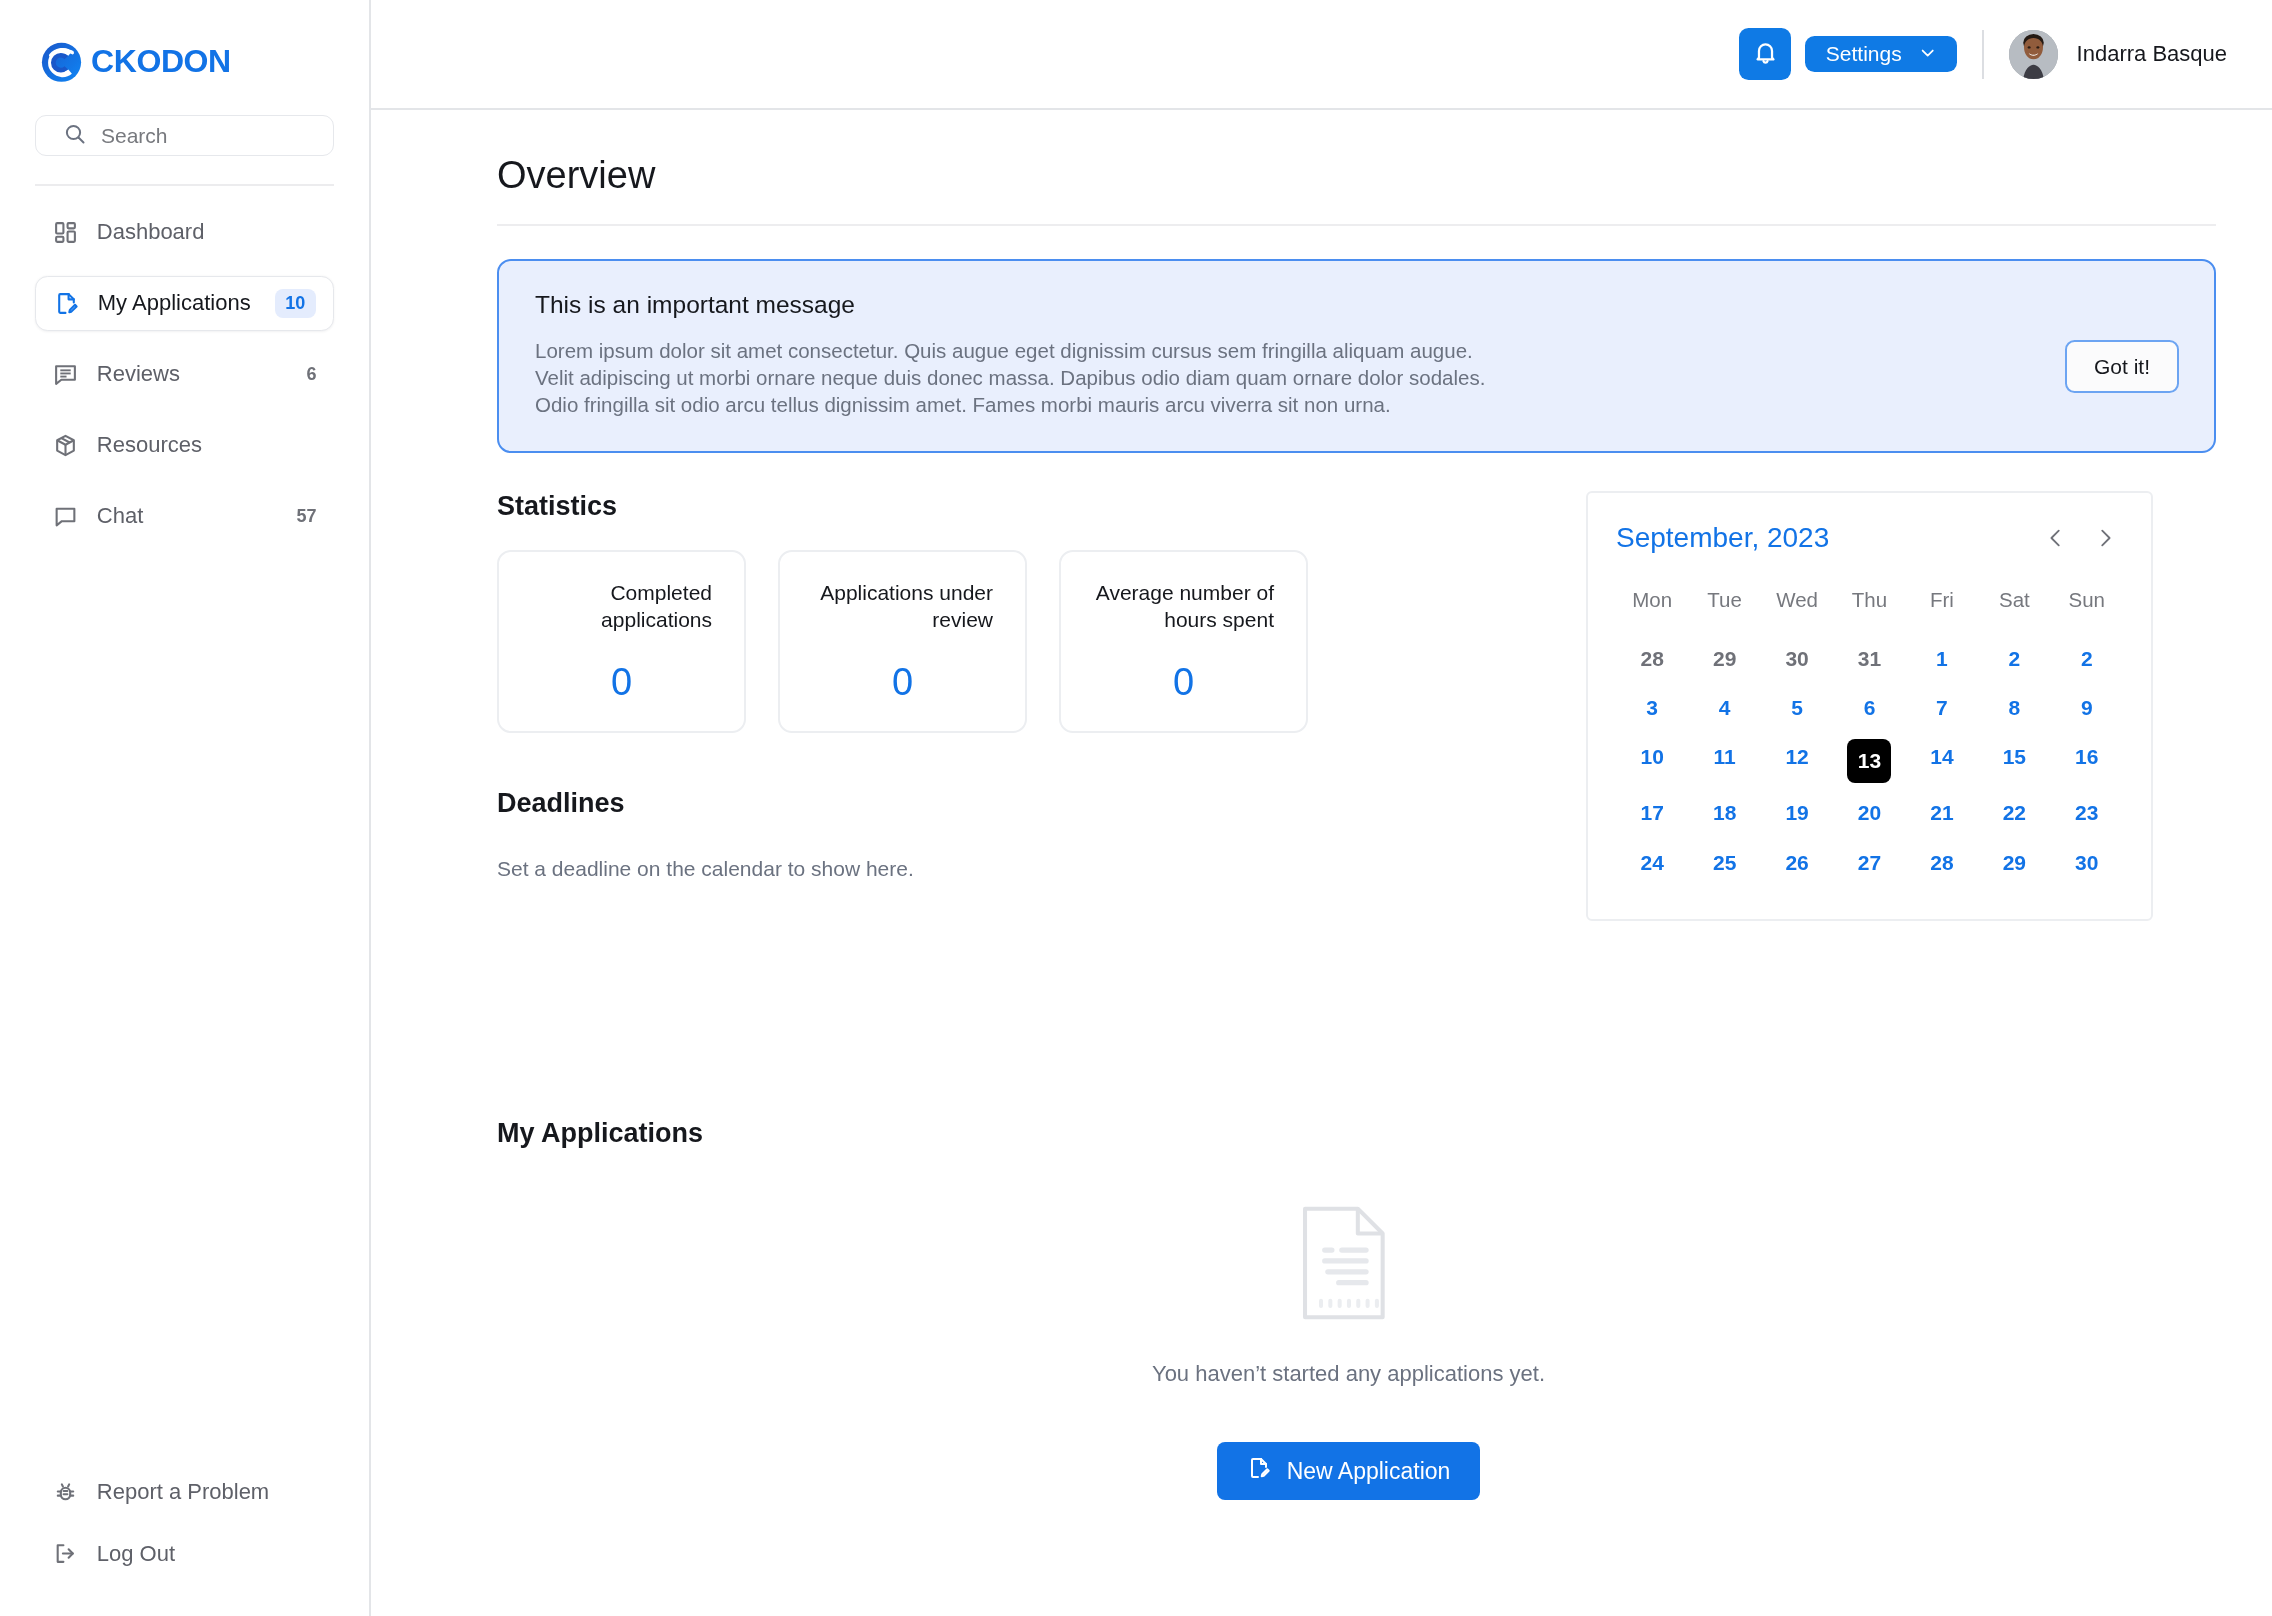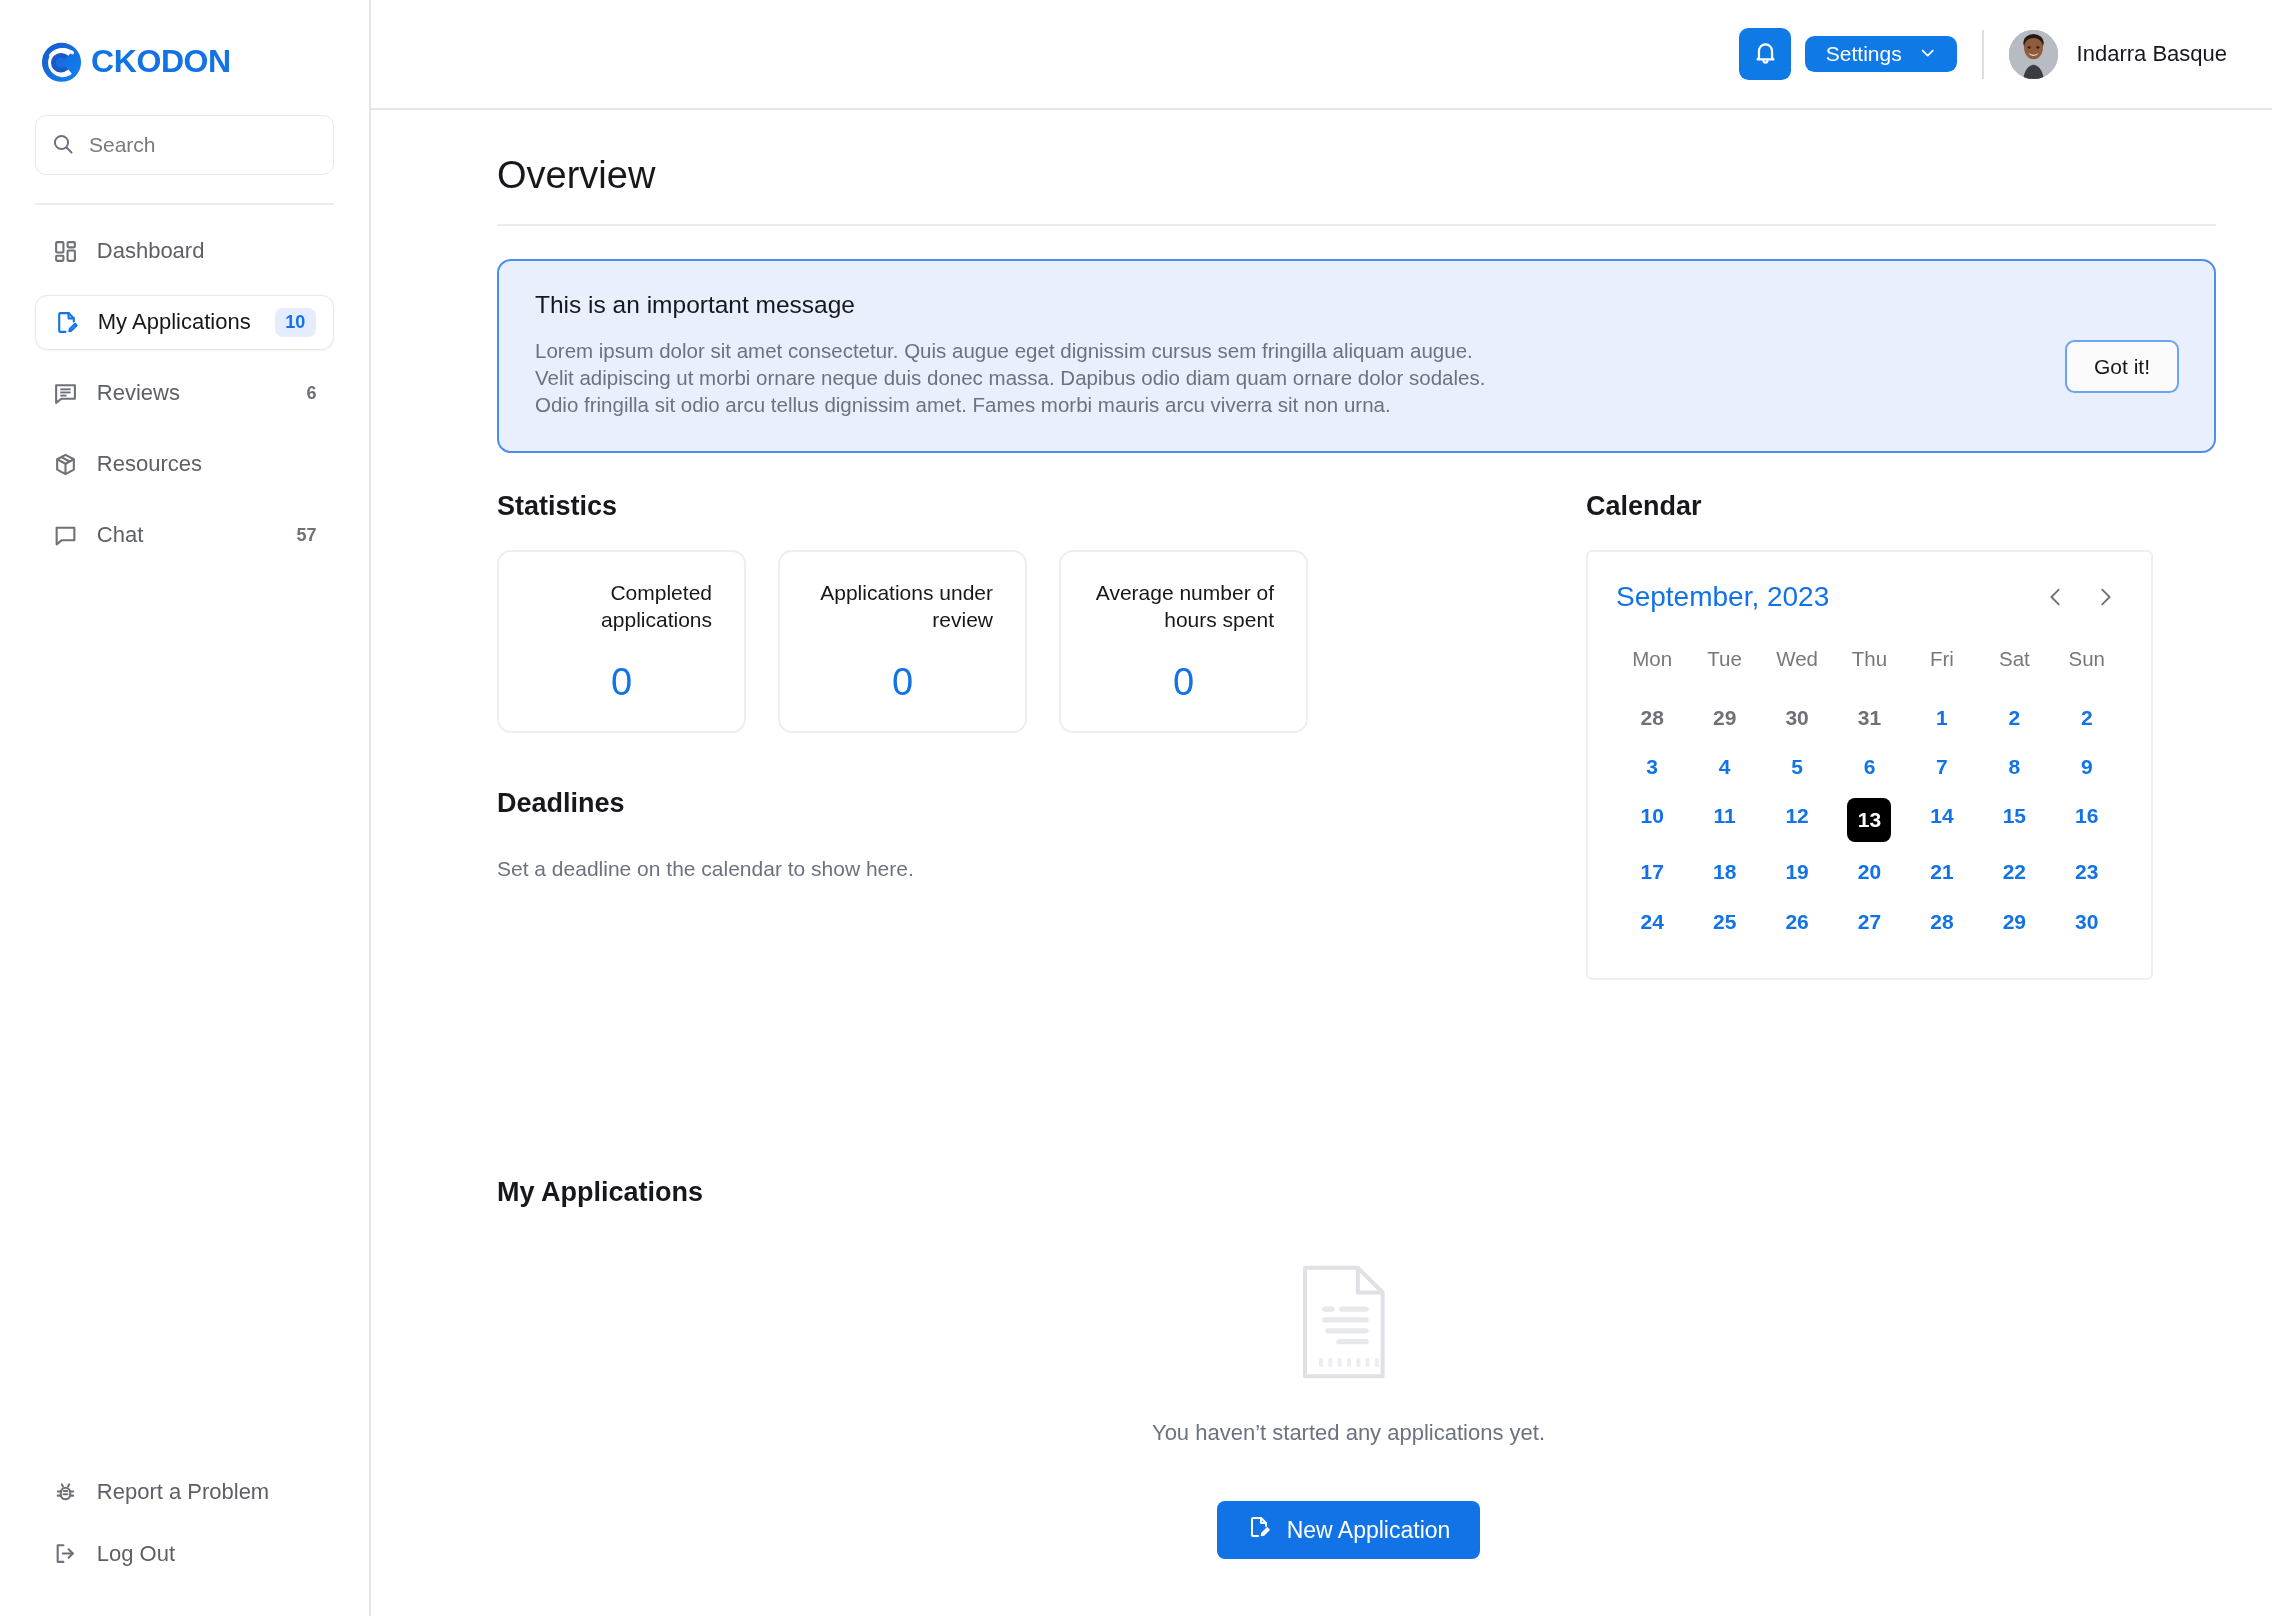--- a/index.html
+++ b/index.html
@@ -21,22 +21,22 @@
   }
   .brand { display: flex; align-items: center; gap: 6px; padding: 38px 0 0 38px; }
   .brand-mark { width: 47px; height: 47px; flex: none; }
   .brand-name {
     font-size: 32px; font-weight: bold; color: #1273e6;
     letter-spacing: -0.4px;
   }
   .search-wrap { padding: 30px 35px 0 35px; }
   .search-box {
     display: flex; align-items: center; gap: 14px;
-    height: 60px; border: 1.6px solid #e6e8ec; border-radius: 11px;
-    padding: 0 15px; background: #fff;
+    height: 41px; border: 1.6px solid #e6e8ec; border-radius: 11px;
+    padding: 0 27px; background: #fff;
   }
   .search-box input {
     border: none; outline: none; font-size: 21px; color: #6b7280;
     font-family: "Liberation Sans", sans-serif; background: transparent;
     width: 100%;
   }
   .search-box input::placeholder { color: #77797e; }
   .side-divider { height: 1.6px; background: #ececee; margin: 28px 35px 0 35px; }
 
   .nav { padding: 19px 35px 0 35px; display: flex; flex-direction: column; gap: 16px; }
@@ -373,21 +373,20 @@
             </div>
           </div>
 
           <div class="deadlines">
             <h2 class="sec-head">Deadlines</h2>
             <div class="deadlines-empty">Set a deadline on the calendar to show here.</div>
           </div>
         </div>
 
         <div class="col-right">
-          <h2 class="sec-head">Calendar</h2>
           <div class="calendar">
             <div class="cal-head">
               <div class="cal-month">September, 2023</div>
               <div class="cal-navs">
                 <span class="cal-nav">
                   <svg width="22" height="22" viewBox="0 0 24 24" fill="none" stroke="#6f7178" stroke-width="2" stroke-linecap="round" stroke-linejoin="round">
                     <polyline points="15 4 7 12 15 20"></polyline>
                   </svg>
                 </span>
                 <span class="cal-nav">

